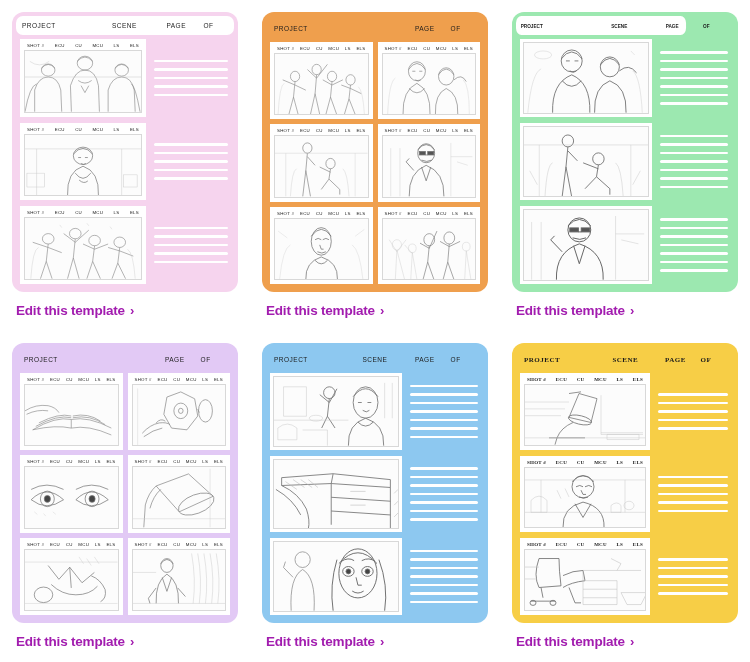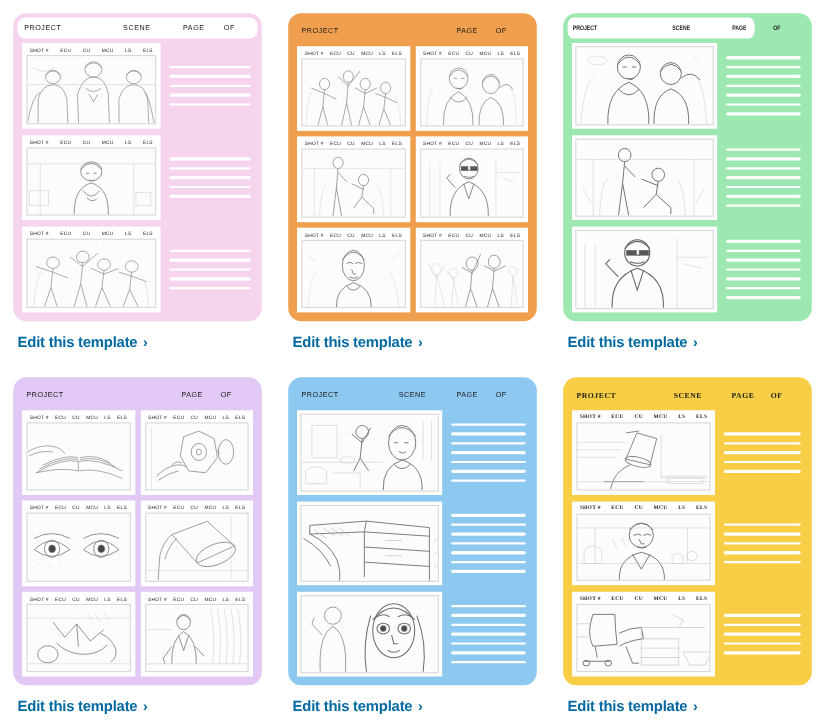--- a/index.html
+++ b/index.html
@@ -86,21 +86,21 @@
   .art{flex:1 1 auto;border:.5px solid #d8d8d8;background:#fcfcfc;min-height:0;overflow:hidden;position:relative;}
   .art svg{width:100%;height:100%;display:block;}
 
   
   .lines{flex:0 0 78px;display:flex;flex-direction:column;justify-content:center;gap:6px;padding:4px 2px;box-sizing:border-box;}
   .lines i{display:block;height:2.5px;border-radius:2px;background:#fff;}
 
   
   .edit{
     margin-top:11px;
-    font-size:13.5px;font-weight:bold;color:#0369a1;
+    font-size:13.5px;font-weight:bold;color:#a21caf;
     display:flex;align-items:center;gap:5px;cursor:pointer;
     padding-left:4px;letter-spacing:-.2px;
   }
   .edit .chev{font-weight:bold;font-size:13px;line-height:1;}
 </style>
 </head>
 <body>
 
 <div class="grid">
 

